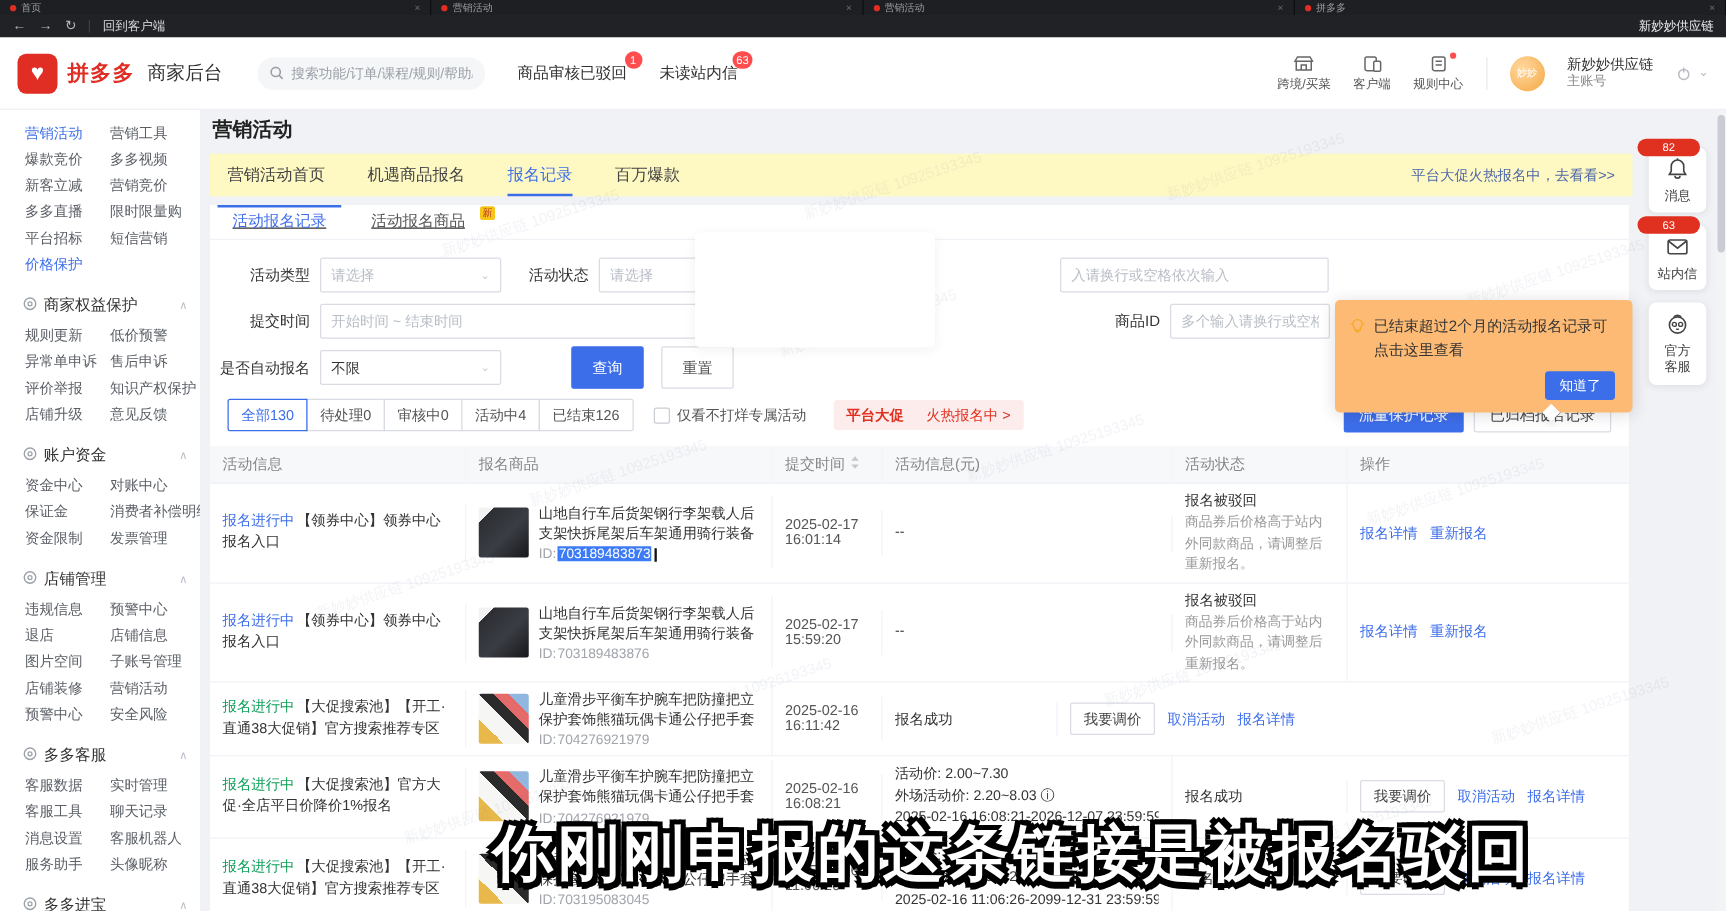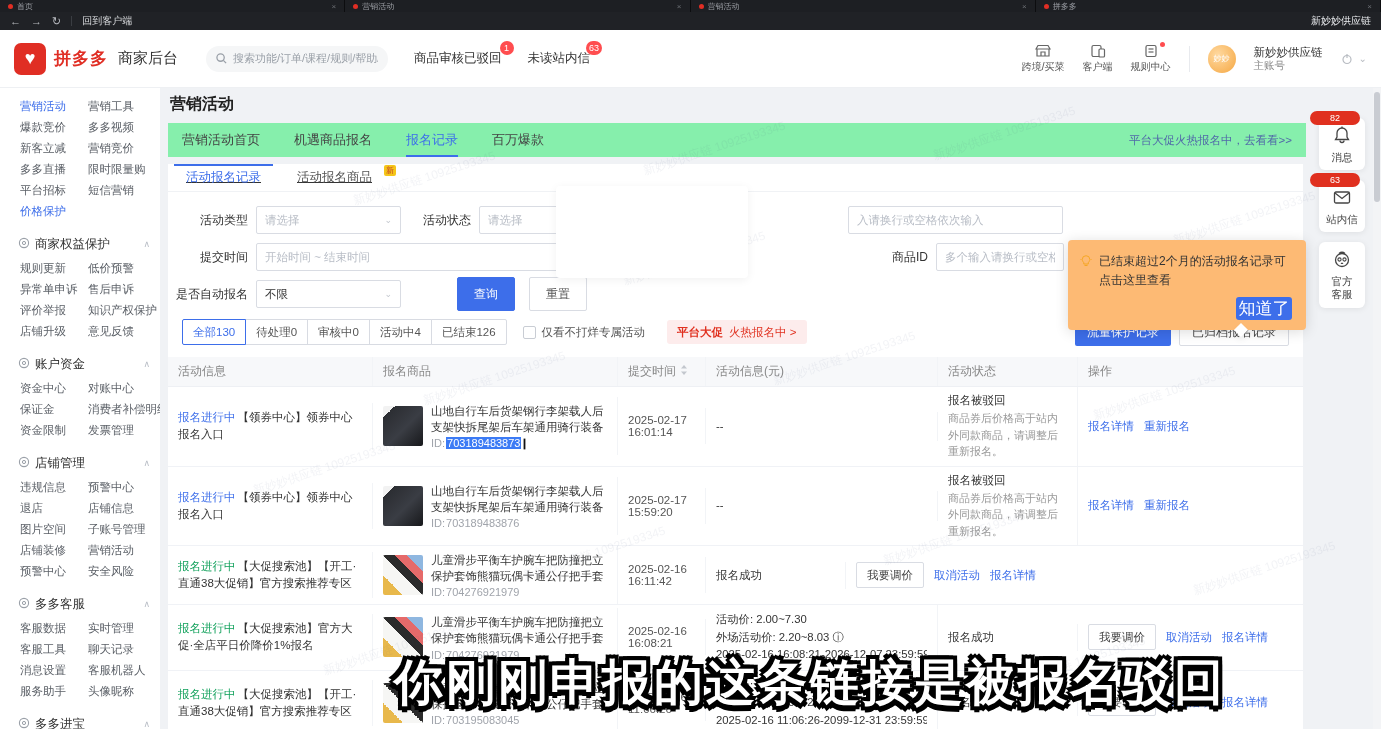--- a/index.html
+++ b/index.html
@@ -45,21 +45,21 @@
   .sgtitle { display:flex; align-items:center; gap:5px; height:28px; color:#333; font-size:12.5px; cursor:pointer; margin-left:-2px; }
   .sgtitle .gic { color:#9aa0a8; }
   .sgtitle .caret { margin-left:auto; margin-right:10px; color:#b9bec6; font-size:9px; }
   .srow { display:flex; height:21px; align-items:center; }
   .slink { width:68px; color:#5a5f66; font-size:11.5px; white-space:nowrap; cursor:pointer; }
   .slink.on { color:#3d6eea; }
 
   
   .main { position:absolute; left:160px; top:88px; width:1146px; height:641px; padding:4px 0 0 8px; }
   .ptitle { font-size:16px; font-weight:bold; color:#222; margin:2px 0 8px 2px; }
-  .tabcard { background:#86efac; height:34px; display:flex; align-items:center; padding:0 14px; position:relative; }
+  .tabcard { background:#fef9c3; height:34px; display:flex; align-items:center; padding:0 14px; position:relative; }
   .maintabs { display:flex; gap:34px; height:100%; }
   .mtab { display:flex; align-items:center; font-size:13px; color:#444; position:relative; cursor:pointer; }
   .mtab.on { color:#3d6eea; }
   .mtab.on::after { content:""; position:absolute; left:0; right:0; bottom:0; height:2px; background:#3d6eea; }
   .promo { margin-left:auto; color:#5068a8; font-size:11.5px; cursor:pointer; }
   .contentcard { background:#fff; margin-top:7px; height:579px; position:relative; width:1135px; }
   .subtabs { display:flex; height:28px; border-bottom:1px solid #f0f2f5;text-decoration:underline; }
   .stab { padding:0 18px; display:flex; align-items:center; font-size:12.5px; color:#555; position:relative; cursor:pointer; }
   .stab.on { color:#3d6eea; }
   .stab.on::before { content:""; position:absolute; top:0; left:6px; right:6px; height:2px; background:#3d6eea; }
@@ -86,21 +86,21 @@
 
   .chipsrow { display:flex; align-items:center; margin:4px 14px 0 14px; height:30px; }
   .chips { display:flex;align-items:center; }
   .chip { height:26px; padding:0 10px; border:1px solid #d8dbe2; background:#fff; color:#555; font-size:11.5px; display:flex; align-items:center; margin-left:-1px; cursor:pointer; }
   .chip:first-child { border-radius:2px 0 0 2px; margin-left:0; }
   .chip:last-child { border-radius:0 2px 2px 0; }
   .chip.on { color:#3d6eea; border-color:#3d6eea; z-index:2; }
   .cbwrap { display:flex; align-items:center; gap:6px; margin-left:16px; cursor:pointer; }
   .cbbox { width:13px; height:13px; border:1px solid #c9cdd4; border-radius:2px; background:#fff; }
   .cblabel { color:#555; font-size:11.5px; }
-  .hotbadge { margin-left:22px; background:#fdecec; border-radius:3px; height:24px; display:flex; align-items:center; padding:0 10px; gap:6px; font-size:11.5px; color:#e0301f; cursor:pointer; }
+  .hotbadge { margin-left:22px; background:#fdecec; border-radius:3px; height:24px; display:flex; align-items:center; padding:0 10px; gap:18px; font-size:11.5px; color:#e0301f; cursor:pointer; }
   .hotbadge b { font-weight:bold; }
   .rightbtns { margin-left:auto; display:flex; gap:8px; }
   .rb { height:28px; padding:0 12px; border-radius:2px; font-size:12px; display:flex; align-items:center; cursor:pointer; }
   .rb.primary { background:#3d6eea; color:#fff; }
   .rb.ghost { background:#fff; border:1px solid #d9dce3; color:#444; }
 
   
   .table { margin-top:10px; }
   .thead { display:flex; background:#f7f8fa; height:30px; border-bottom:1px solid #eef0f4; }
   .thead .tcell { color:#888; display:flex; align-items:center; }
@@ -125,21 +125,21 @@
   .pline { color:#333; font-size:11.3px; line-height:1.55; white-space:nowrap; overflow:hidden; }
   .statustitle { color:#333; font-size:11.5px; }
   .statusdetail { color:#999; font-size:11px; line-height:1.5; margin-top:2px; }
   .oplink { color:#3d6eea; font-size:11.5px; margin-right:10px; cursor:pointer; white-space:nowrap; }
   .opbtn { display:inline-flex; height:26px; padding:0 10px; border:1px solid #d9dce3; border-radius:2px; color:#444; font-size:11.5px; align-items:center; margin-right:10px; background:#fff; cursor:pointer; }
 
   
   .tooltip { position:absolute; right:-3px; top:76px; width:238px; background:#fdba74; border-radius:4px; box-shadow:0 2px 14px rgba(0,0,0,.14); padding:12px 12px 10px 12px; z-index:8; }
   .tooltip .tipbody { display:flex; gap:7px; }
   .tooltip .tiptext { color:#333; font-size:12px; line-height:1.55; }
-  .tooltip .tipbtn { margin:8px 2px 0 auto; width:56px; height:23px; background:#3d6eea; color:#fff; font-size:17px; border-radius:3px; display:flex; align-items:center; justify-content:center; cursor:pointer; }
+  .tooltip .tipbtn { margin:8px 2px 0 auto; width:56px; height:23px; background:#3d6eea; color:#fff; font-size:11px; border-radius:3px; display:flex; align-items:center; justify-content:center; cursor:pointer; }
   .tooltip::after { content:""; position:absolute; bottom:-5px; left:168px; width:10px; height:10px; background:#fff; transform:rotate(45deg); box-shadow:3px 3px 6px rgba(0,0,0,.05); }
 
   
   .floatbar { position:absolute; right:16px; top:118px; display:flex; flex-direction:column; gap:10px; z-index:9; }
   .fcard { width:46px; background:#fff; border-radius:6px; box-shadow:0 1px 6px rgba(0,0,0,.08); display:flex; flex-direction:column; align-items:center; padding:7px 2px 6px 2px; position:relative; cursor:pointer; }
   .fcard .flabel2 { font-size:10.5px; color:#444; margin-top:3px; text-align:center; line-height:1.25; }
   .fbadge { position:absolute; top:-7px; left:-9px; min-width:18px; height:14px; background:#e0301f; border-radius:8px; color:#fff; font-size:9px; display:flex; align-items:center; justify-content:center; padding:0 20px; }
 
   
   .subtitle { position:absolute; top:650px; left:810px; transform:translateX(-50%); white-space:nowrap; font-size:49px; font-weight:800; color:#fff; letter-spacing:3px; z-index:20; pointer-events:none;

